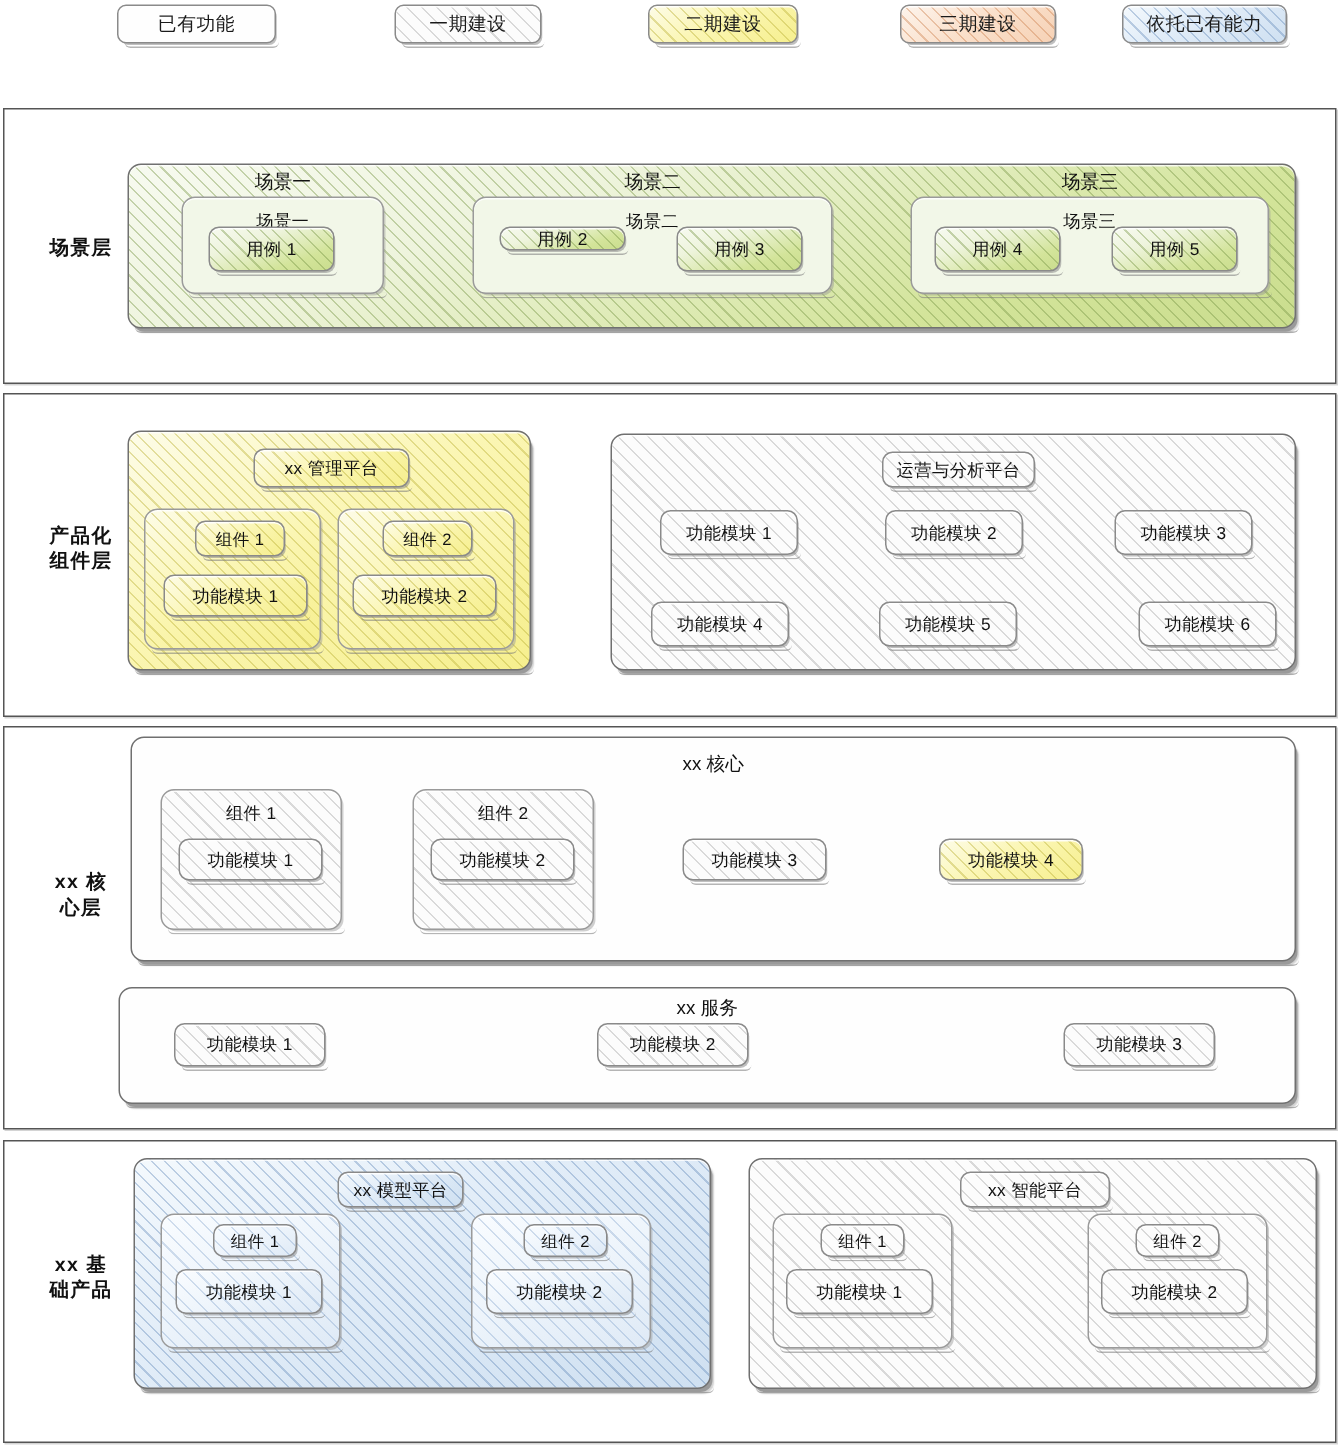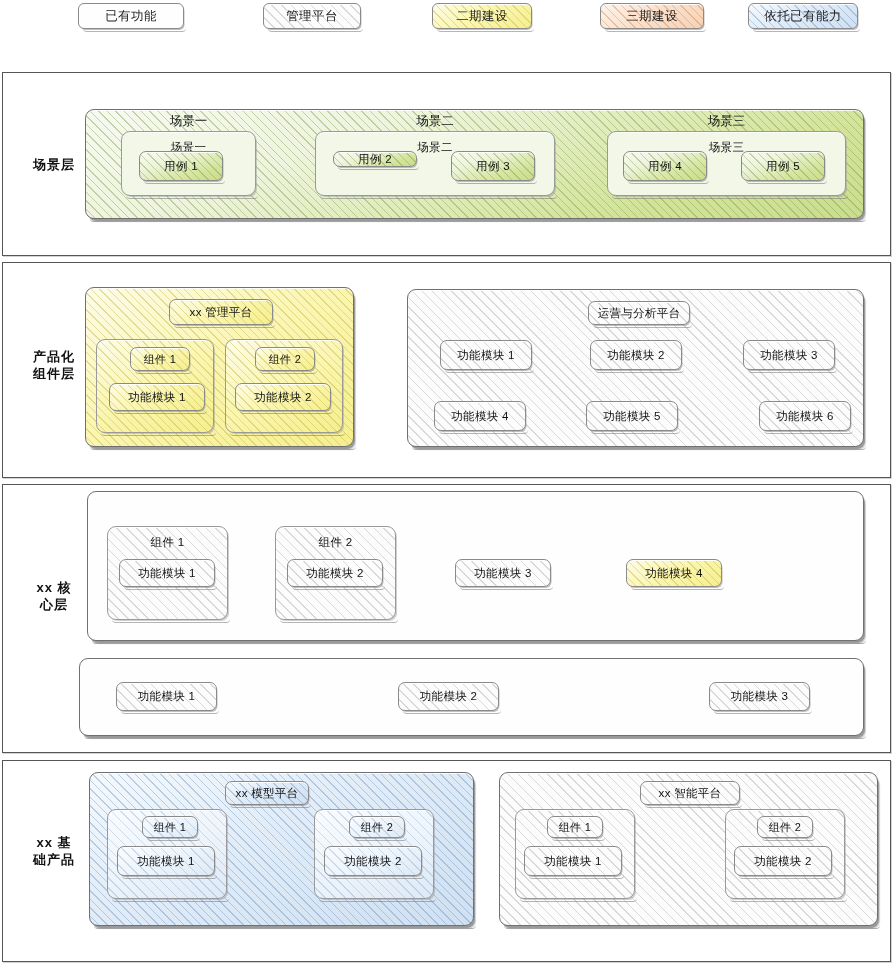--- a/index.html
+++ b/index.html
@@ -136,21 +136,21 @@
   .boxtext.top{ align-items:flex-start; padding-top:8px; }
 </style>
 </head>
 <body>
 
 <div id="legend">
     <div class="sk sk-thin legend-item plain-white" style="left: 78px; width: 106px;">
       <span>已有功能</span>
     </div>
     <div class="sk sk-thin legend-item hatch-white" style="left: 263px; width: 98px;">
-      <span>管理平台</span>
+      <span>一期建设</span>
     </div>
     <div class="sk sk-thin legend-item hatch-yellow" style="left: 432px; width: 100px;">
       <span>二期建设</span>
     </div>
     <div class="sk sk-thin legend-item hatch-orange" style="left: 600px; width: 104px;">
       <span>三期建设</span>
     </div>
     <div class="sk sk-thin legend-item hatch-blue" style="left: 748px; width: 110px;">
       <span>依托已有能力</span>
     </div>
@@ -235,39 +235,41 @@
       <div class="sk sk-thin hatch-white" style="left: 756px; top: 138px; width: 92px; height: 30px; z-index: 4;">
         <span class="boxtext sm">功能模块 6</span>
       </div>
     </div>
     <div class="band" style="top: 484px; height: 269px;">
       <div class="band-label" style="top: 94px;">
         <div>xx 核</div>
         <div>心层</div>
       </div>
       <div class="sk plain-white" style="left: 84px; top: 6px; width: 777px; height: 150px; z-index: 1;"></div>
+      <div class="group-title" style="left: 84px; width: 777px; top: 16px; z-index: 5;">xx 核心</div>
       <div class="sk sk-soft hatch-white" style="left: 104px; top: 41px; width: 121px; height: 94px; z-index: 2;">
         <span class="boxtext sm top">组件 1</span>
       </div>
       <div class="sk sk-thin hatch-white" style="left: 116px; top: 74px; width: 96px; height: 28px; z-index: 7;">
         <span class="boxtext sm">功能模块 1</span>
       </div>
       <div class="sk sk-soft hatch-white" style="left: 272px; top: 41px; width: 121px; height: 94px; z-index: 2;">
         <span class="boxtext sm top">组件 2</span>
       </div>
       <div class="sk sk-thin hatch-white" style="left: 284px; top: 74px; width: 96px; height: 28px; z-index: 7;">
         <span class="boxtext sm">功能模块 2</span>
       </div>
       <div class="sk sk-thin hatch-white" style="left: 452px; top: 74px; width: 96px; height: 28px; z-index: 7;">
         <span class="boxtext sm">功能模块 3</span>
       </div>
       <div class="sk sk-thin hatch-yellow" style="left: 623px; top: 74px; width: 96px; height: 28px; z-index: 7;">
         <span class="boxtext sm">功能模块 4</span>
       </div>
       <div class="sk plain-white" style="left: 76px; top: 173px; width: 785px; height: 78px; z-index: 1;"></div>
+      <div class="group-title" style="left: 76px; width: 785px; top: 179px; z-index: 5;">xx 服务</div>
       <div class="sk sk-thin hatch-white" style="left: 113px; top: 197px; width: 101px; height: 29px; z-index: 4;">
         <span class="boxtext sm">功能模块 1</span>
       </div>
       <div class="sk sk-thin hatch-white" style="left: 395px; top: 197px; width: 101px; height: 29px; z-index: 4;">
         <span class="boxtext sm">功能模块 2</span>
       </div>
       <div class="sk sk-thin hatch-white" style="left: 706px; top: 197px; width: 101px; height: 29px; z-index: 4;">
         <span class="boxtext sm">功能模块 3</span>
       </div>
     </div>

